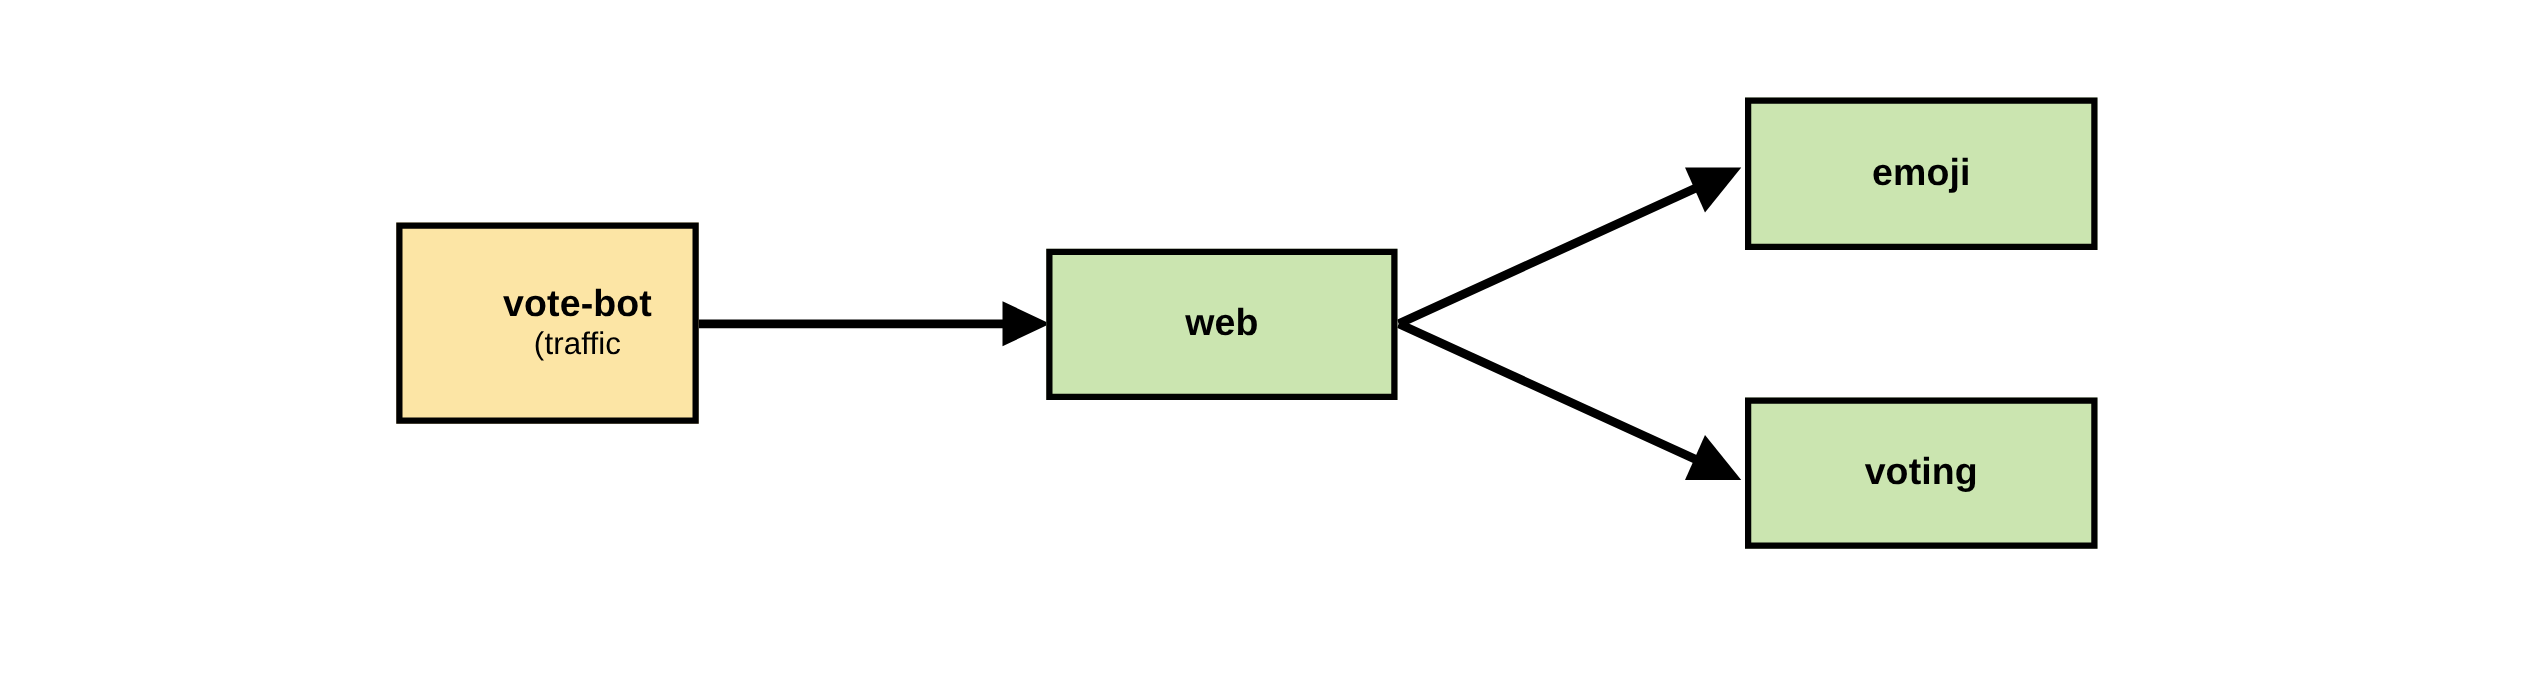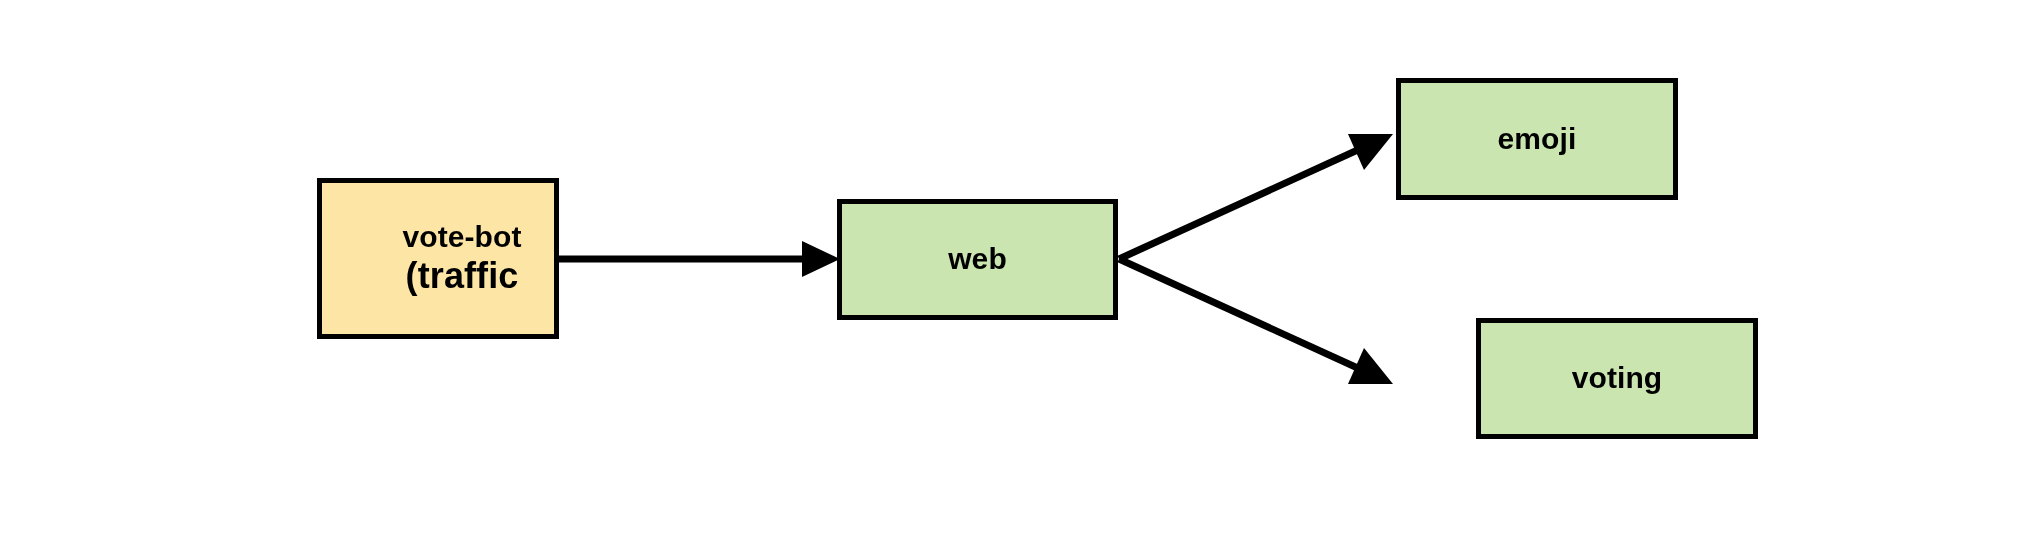--- a/index.html
+++ b/index.html
@@ -35,22 +35,22 @@
     text-align: center;
     color: #000000;
     line-height: 1.16;
   }
   .node-label-primary {
     font-weight: bold;
     font-size: 30px;
     letter-spacing: 0.1px;
   }
   .node-label-secondary {
-    font-weight: bold;
-    font-size: 36px;
+    font-weight: normal;
+    font-size: 25px;
     letter-spacing: 0.1px;
   }
   
   #node-vote-bot {
     left: 317px;
     top: 178px;
     width: 242px;
     height: 161px;
     padding-left: 48px;
   }
@@ -102,17 +102,17 @@
   </div>
 
   <div class="node" id="node-web" style="background: rgb(203, 229, 176); border-color: rgb(0, 0, 0); left: 837px; top: 199px; width: 281px; height: 121px;">
     <div class="node-label-primary">web</div>
   </div>
 
   <div class="node" id="node-emoji" style="background: rgb(203, 229, 176); border-color: rgb(0, 0, 0); left: 1396px; top: 78px; width: 282px; height: 122px;">
     <div class="node-label-primary">emoji</div>
   </div>
 
-  <div class="node" id="node-voting" style="background: rgb(203, 229, 176); border-color: rgb(0, 0, 0); left: 1476px; top: 318px; width: 282px; height: 121px;">
+  <div class="node" id="node-voting" style="background: rgb(203, 229, 176); border-color: rgb(0, 0, 0); left: 1396px; top: 318px; width: 282px; height: 121px;">
     <div class="node-label-primary">voting</div>
   </div>
 
 </div>
 
 </body></html>

